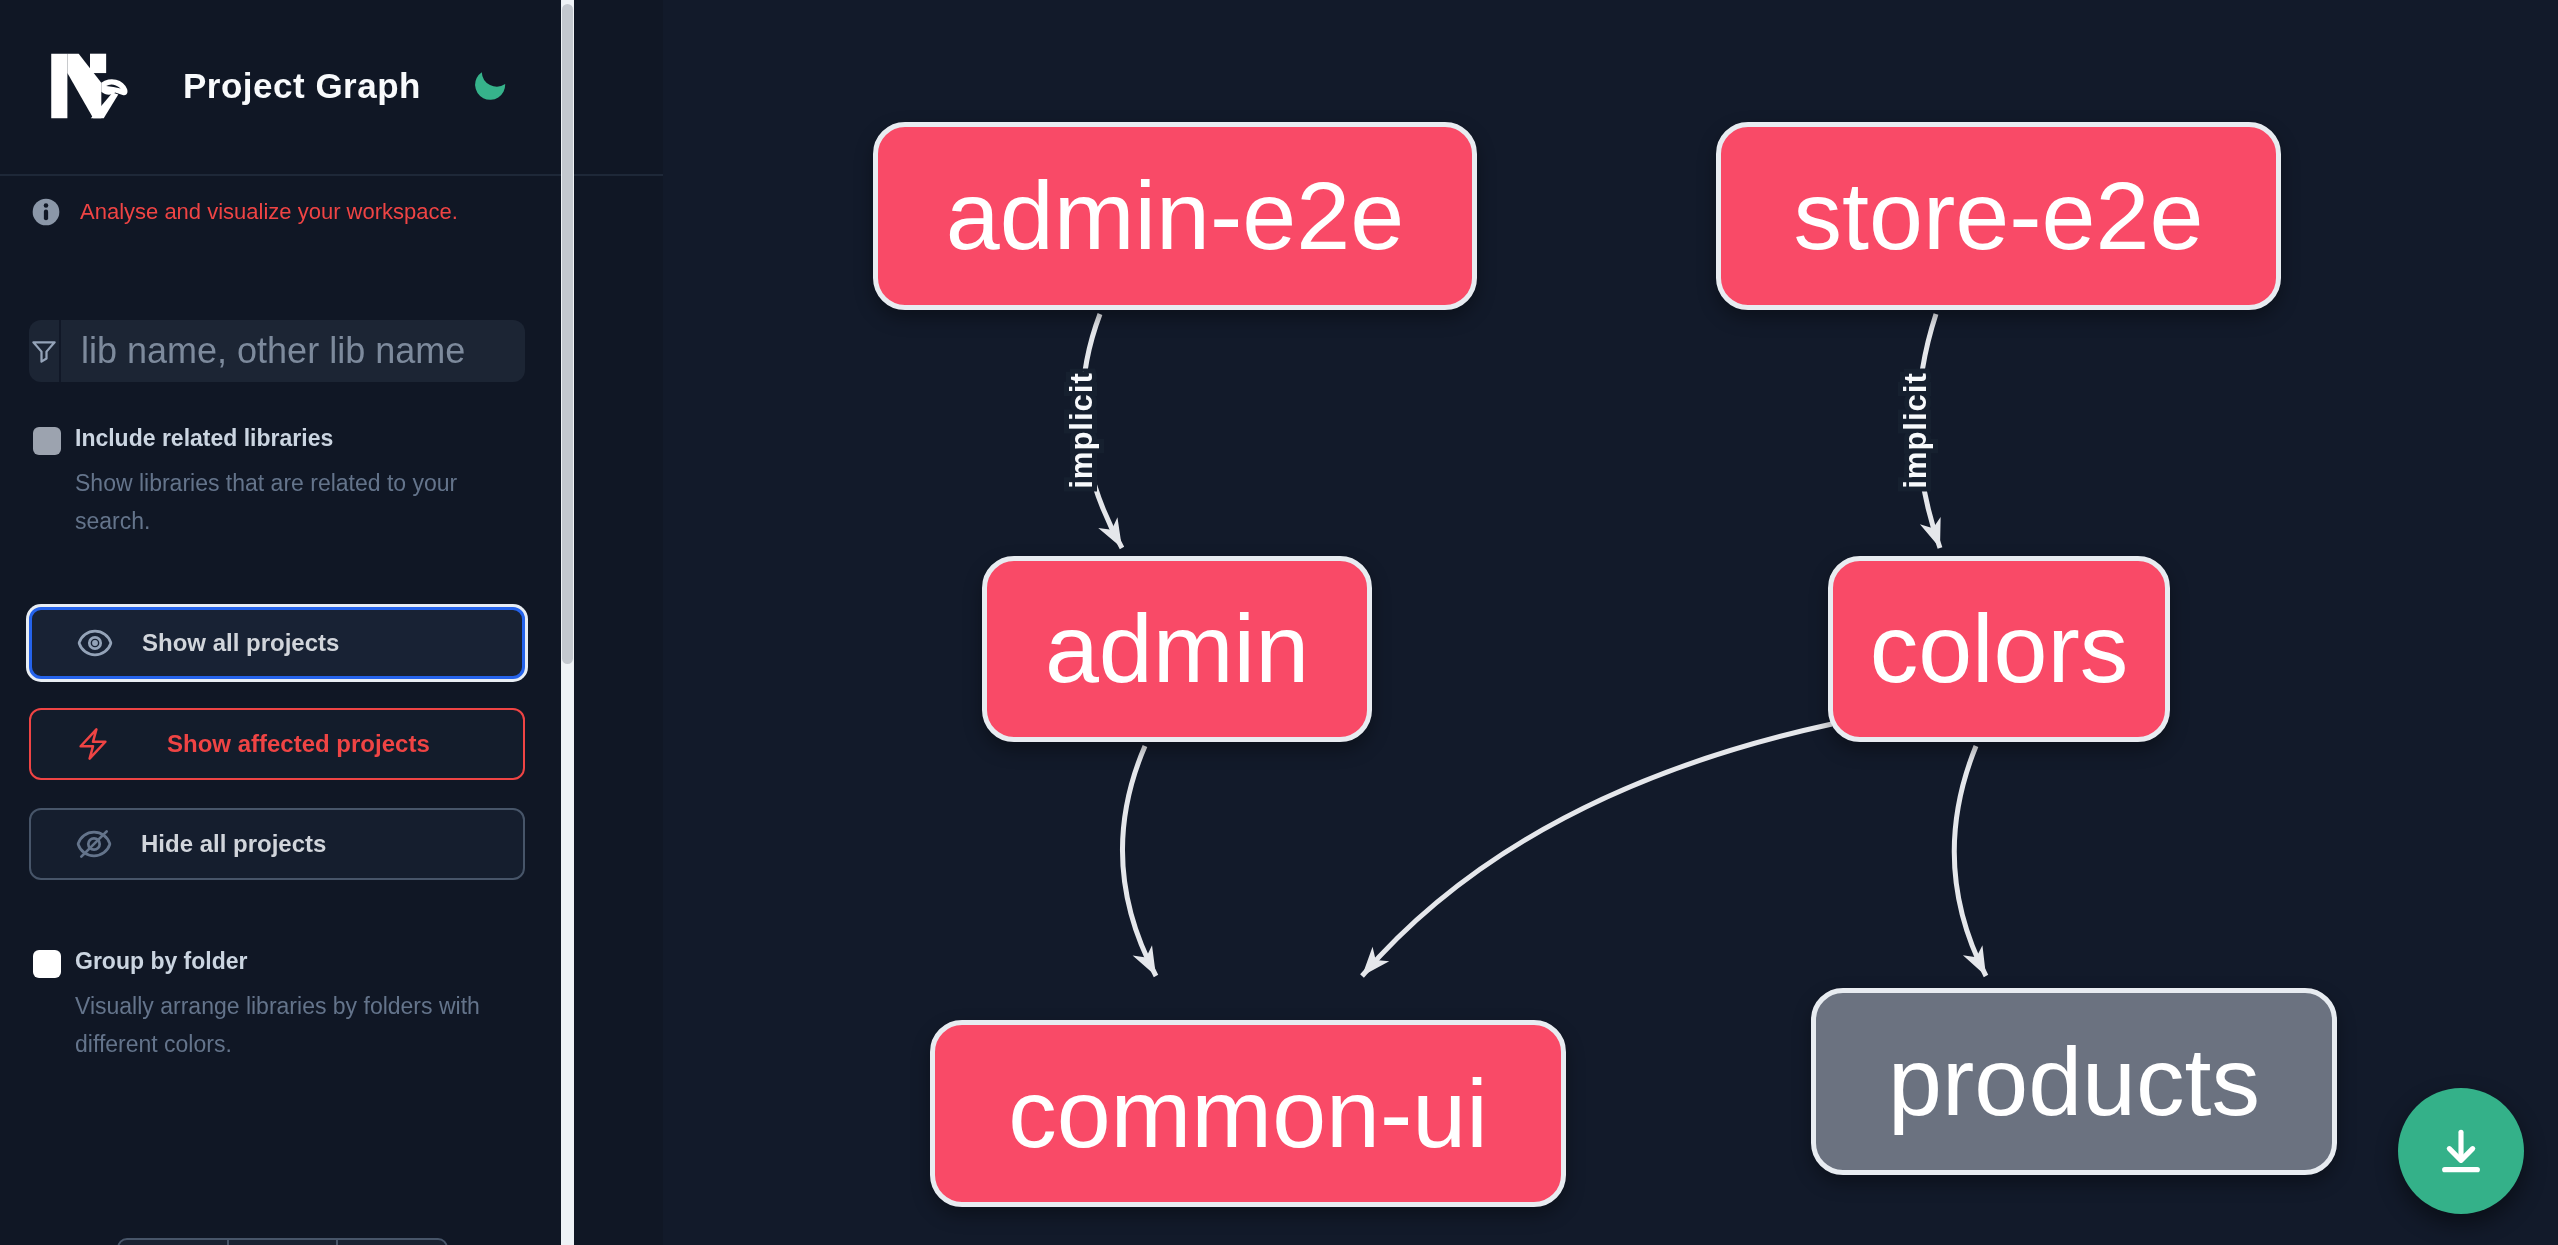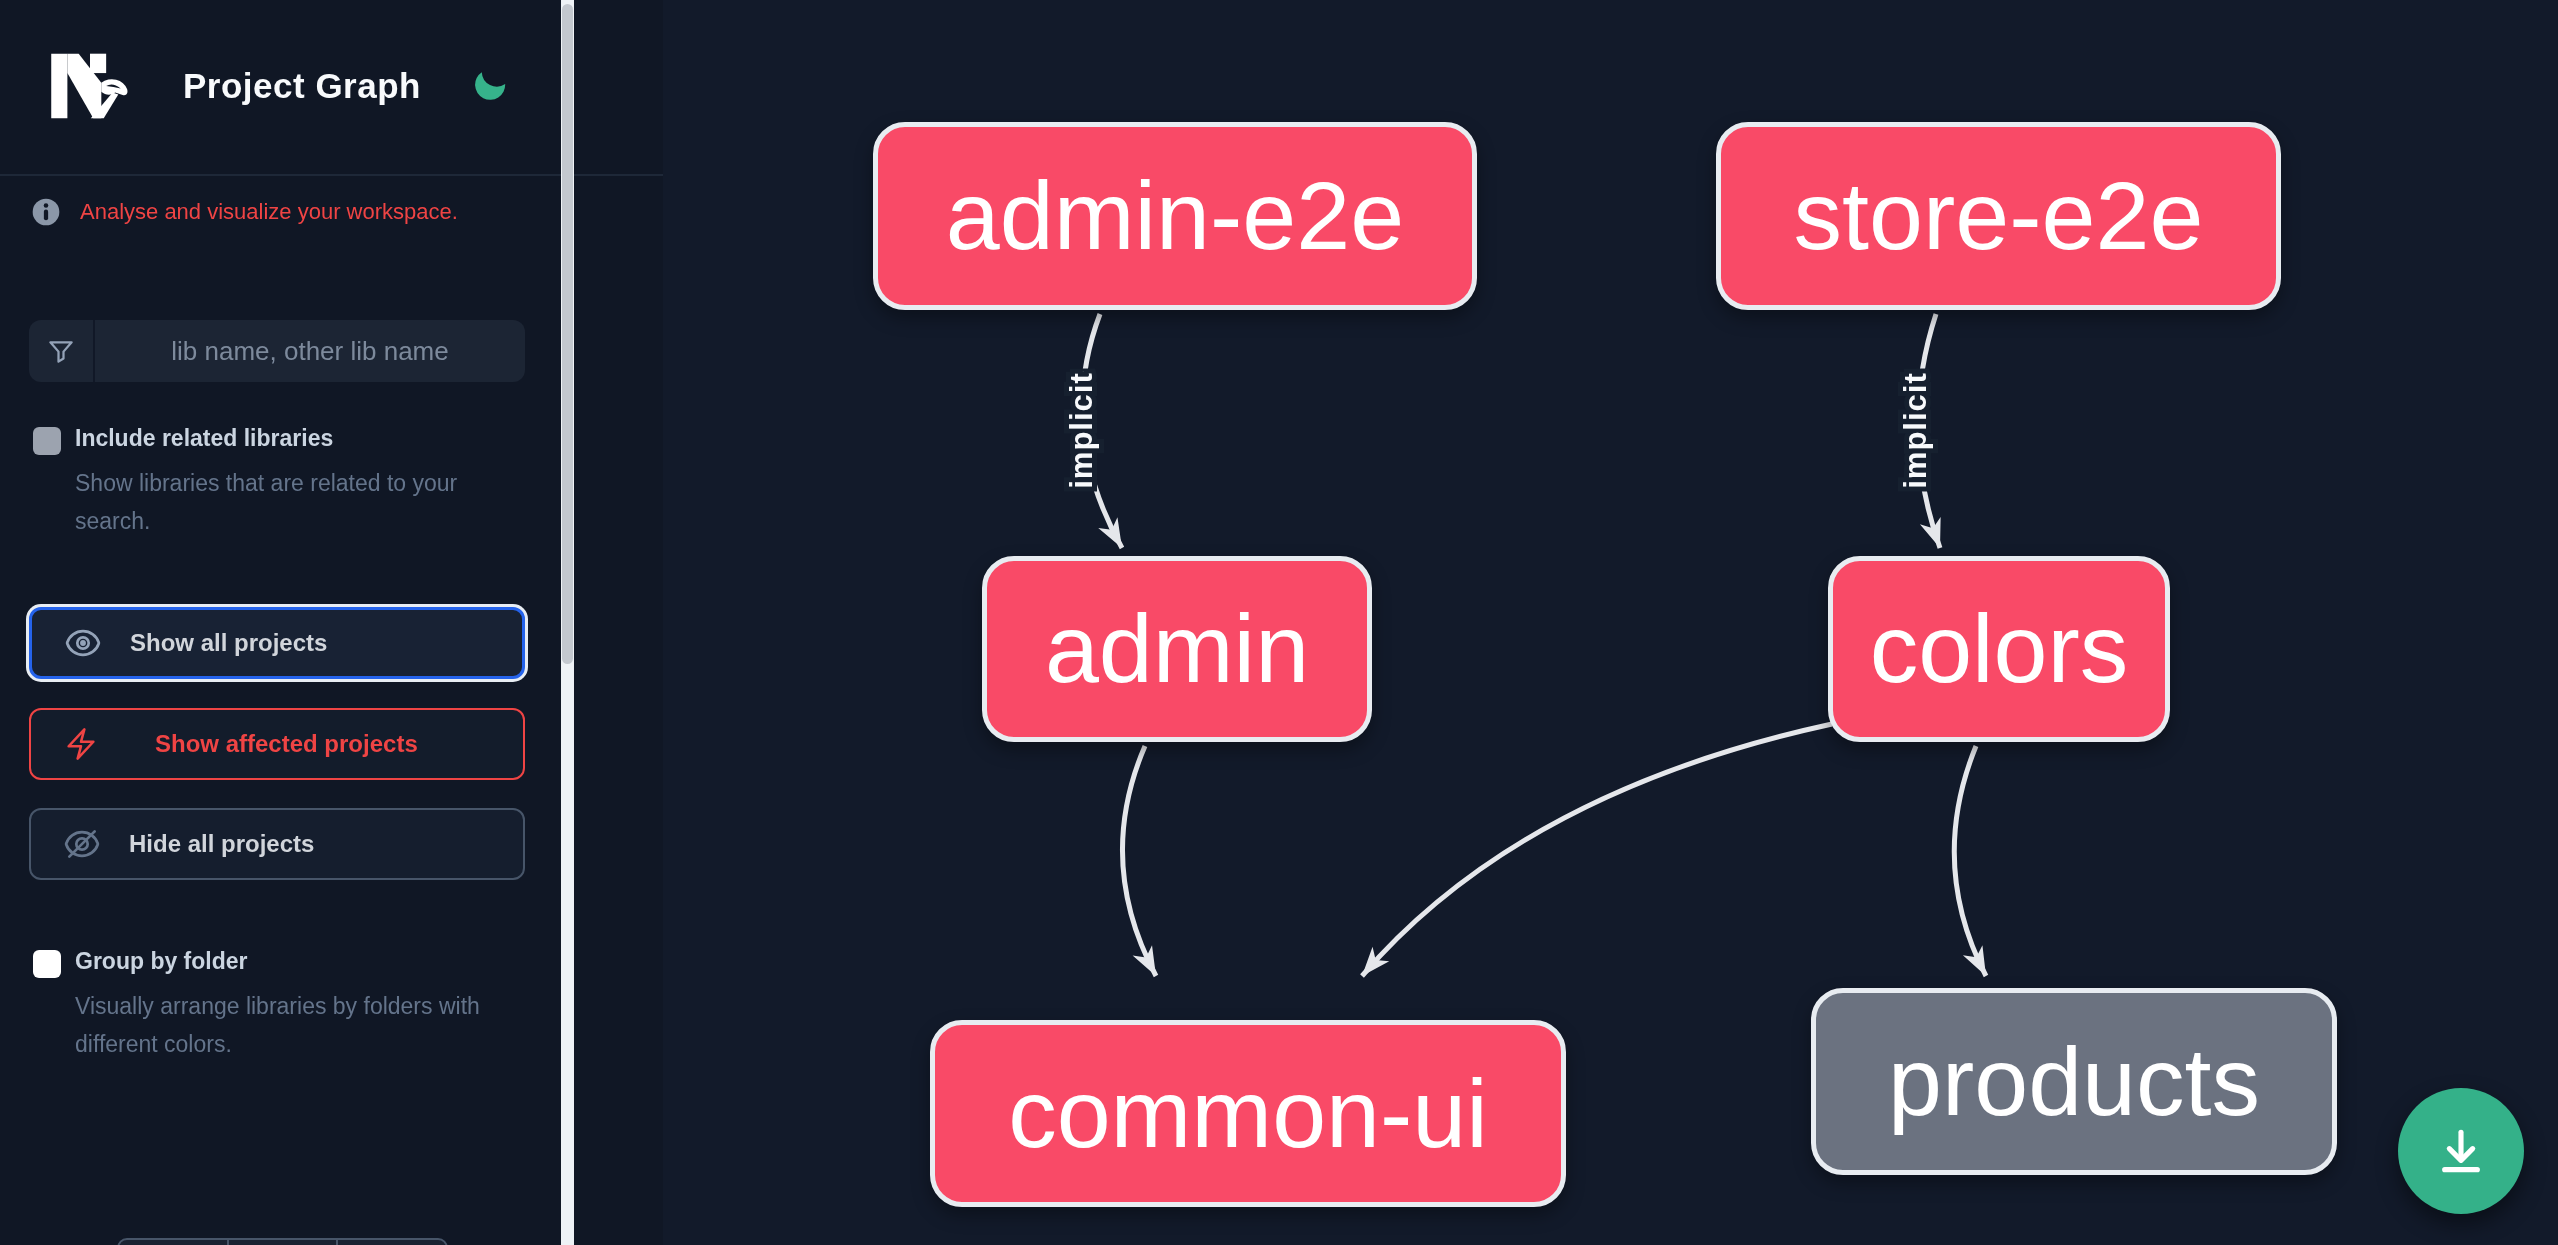--- a/index.html
+++ b/index.html
@@ -36,34 +36,34 @@
                   background:none; border:none; cursor:pointer; }
 
   .tagline-row { position:absolute; left:30px; top:196px; display:flex; align-items:center; gap:18px; }
   .tagline { font-size:22px; color:#ef4444; }
 
   .search { position:absolute; left:29px; top:320px; width:496px; height:62px;
             background:#1c2534; border-radius:12px; display:flex; align-items:stretch; }
   .search .funnel-wrap { width:66px; display:flex; align-items:center; justify-content:center;
             border-right:2px solid #111827; }
   .search input { flex:1; background:transparent; border:none; outline:none;
-            color:#14b8a6; font-size:26px; padding:0 20px; font-family:"Liberation Sans",sans-serif;text-align:center; }
+            color:#14b8a6; font-size:36px; padding:0 20px; font-family:"Liberation Sans",sans-serif; }
   .search input::placeholder { color:#7d8a9c; }
 
   .check-row { position:absolute; left:33px; width:470px; }
   .check-row .box { position:absolute; left:0; top:2px; width:28px; height:28px; border-radius:6px; }
   .box.gray  { background:#9ca3af; }
   .box.white { background:#ffffff; }
   .box.green { background:#35c08d; display:flex; align-items:center; justify-content:center; }
   .check-row .txt { margin-left:42px; }
   .check-row .lbl { font-size:23px; font-weight:700; color:#cbd5e1; }
   .check-row .desc { margin-top:12px; font-size:23px; line-height:38px; color:#64748b; width:440px; }
 
   .action-btn { position:absolute; left:29px; width:496px; height:72px; border-radius:12px;
-                display:flex; align-items:center; gap:28px; padding:0 32px; cursor:pointer;
+                display:flex; align-items:center; gap:28px; padding:0 44px; cursor:pointer;
                 background:#151e2e; border:2px solid #475569; font-family:"Liberation Sans",sans-serif; }
   .action-btn span { font-size:24px; font-weight:700; color:#d1d5db; }
   .action-btn.focused { background:#182234; border:3px solid #2563eb;
                         box-shadow:0 0 0 3px #e8edf3; }
   .action-btn.danger  { border:2px solid #ef4444; background:#131c2b; }
   .action-btn.danger span { color:#ef4444;margin-left:28px; }
 
   .stepper { position:absolute; left:117px; top:1238px; width:331px; height:40px;
              background:#1a2332; border:2px solid #475569; border-radius:10px;
              display:flex; overflow:hidden; }

